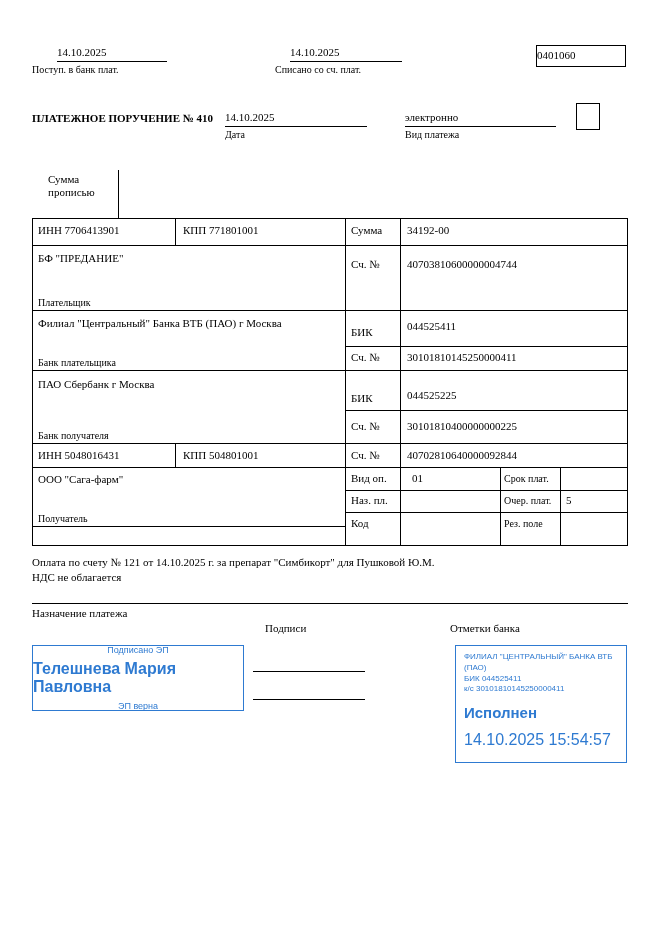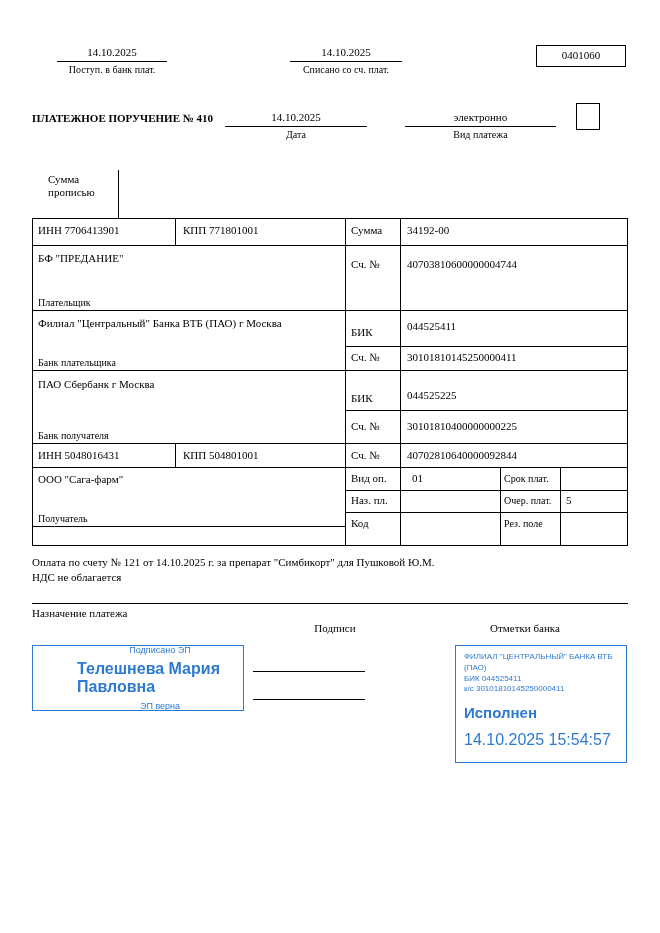--- a/index.html
+++ b/index.html
@@ -4,31 +4,30 @@
 <style>
   * { margin:0; padding:0; box-sizing:border-box; }
   html,body { background:#ffffff; }
   .page {
     position:relative; width:660px; height:933px; background:#ffffff;
     font-family:"Liberation Serif","DejaVu Serif",serif; color:#000; overflow:hidden;
   }
   .t { position:absolute; font-size:11px; line-height:1.2; white-space:nowrap; }
   .sm { font-size:10px; }
   .xs { font-size:9px; }
-  .ctr { text-align:center; }
+  .ctr { }
   .b { font-weight:bold; }
   .wrap { white-space:normal; }
   .hl { position:absolute; height:1px; background:#000; }
   .vl { position:absolute; width:1px; background:#000; }
   .box { position:absolute; border:1px solid #000; }
   .stamp {
     position:absolute; border:1px solid var(--stamp-blue,#2e7ad1);
     color:var(--stamp-blue,#2e7ad1);
     font-family:"Liberation Sans","DejaVu Sans",sans-serif;
-    padding-left:44px;
   }
   .ep-stamp { display:flex; flex-direction:column; align-items:center; justify-content:center; gap:5px; }
   .bank-stamp { padding:6px 8px; }
   .bank-stamp .ln { font-size:8px; line-height:1.35; white-space:normal; }
   .bank-stamp .status { font-size:15px; font-weight:bold; margin-top:9px; }
   .bank-stamp .dt { font-size:16px; margin-top:10px; }
 </style>
 </head>
 <body>
 

